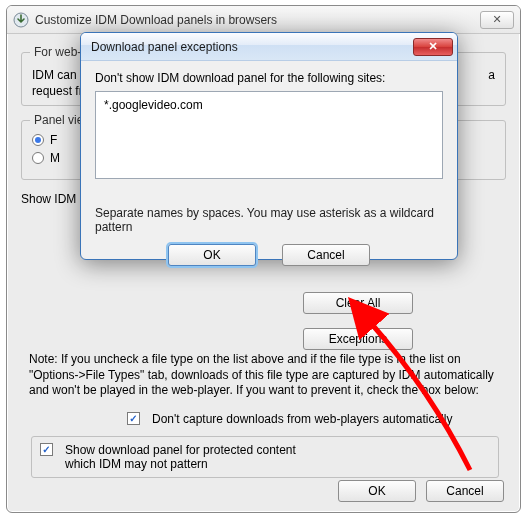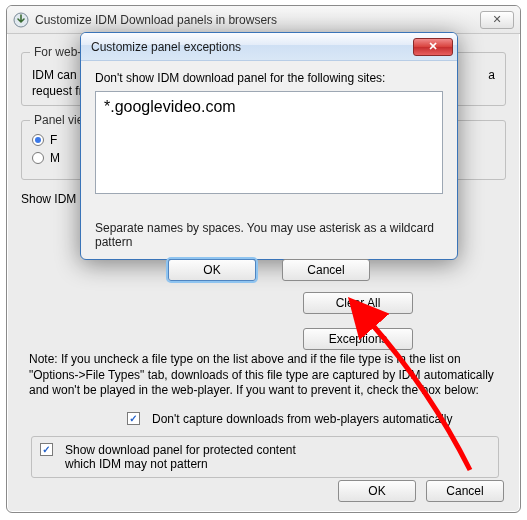--- a/index.html
+++ b/index.html
@@ -151,25 +151,25 @@
     width: 40px; height: 18px;
     border: 1px solid #8a2a2a;
     border-radius: 3px;
     background: linear-gradient(#f08a8a,#d9443f 48%,#c62f2f 52%,#e86060);
     color:#fff; display:flex; align-items:center; justify-content:center;
     font-size:11px; font-weight:bold;
   }
   .modal-body { padding: 10px 14px 10px 14px; }
   .modal-label { margin-bottom: 6px; }
   .modal-textarea {
-    width: 100%; height: 103px;
+    width: 100%; height: 88px;
     border: 1px solid #9da7b3;
     background:#fff;
     padding: 6px 8px;
-    font-family: inherit; font-size:16px;
+    font-family: inherit; font-size:12px;
     resize: none; overflow-y: scroll;
   }
   .modal-help { margin-top: 24px; color:#222; }
   .modal-buttons {
     display:flex; justify-content:center; gap: 26px; margin-top: 10px;
   }
   .btn-primary-o {
     box-shadow: 0 0 0 2px #8fc4f0;
     border-color:#4f85c1;
   }
@@ -250,21 +250,21 @@
     <div class="bottom-buttons">
       <div class="btn" style="min-width:78px;">OK</div>
       <div class="btn" style="min-width:78px;">Cancel</div>
     </div>
 
   </div>
 </div>
 
 <div class="modal">
   <div class="modal-titlebar">
-    <span class="modal-title">Customize panel exceptions</span>
+    <span class="modal-title">Download panel exceptions</span>
     <div class="modal-close">
         <span>✕</span>
       </div>
   </div>
   <div class="modal-body">
     <div class="modal-label">Don't show IDM download panel for the following sites:</div>
     <textarea class="modal-textarea" style="">*.googlevideo.com</textarea>
     <div class="modal-help">Separate names by spaces. You may use asterisk as a wildcard pattern</div>
     <div class="modal-buttons">
       <div class="btn btn-primary-o" style="min-width:88px;">OK</div>

